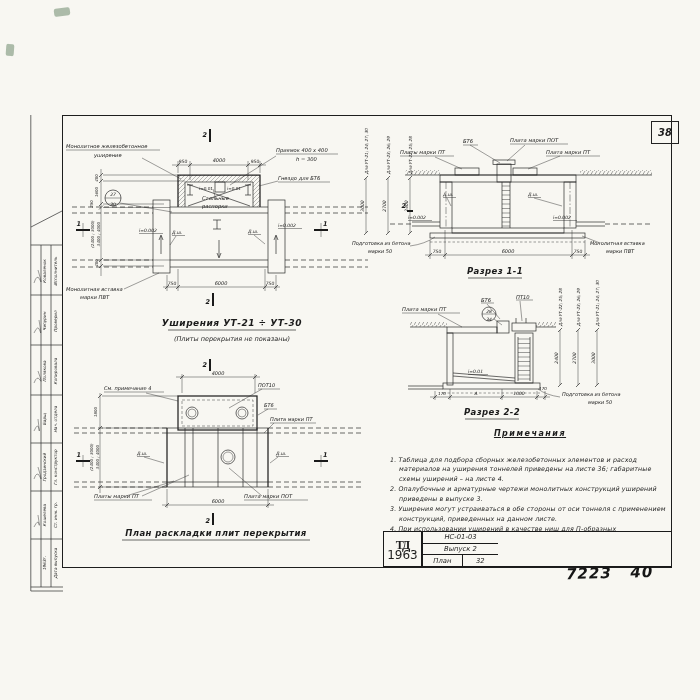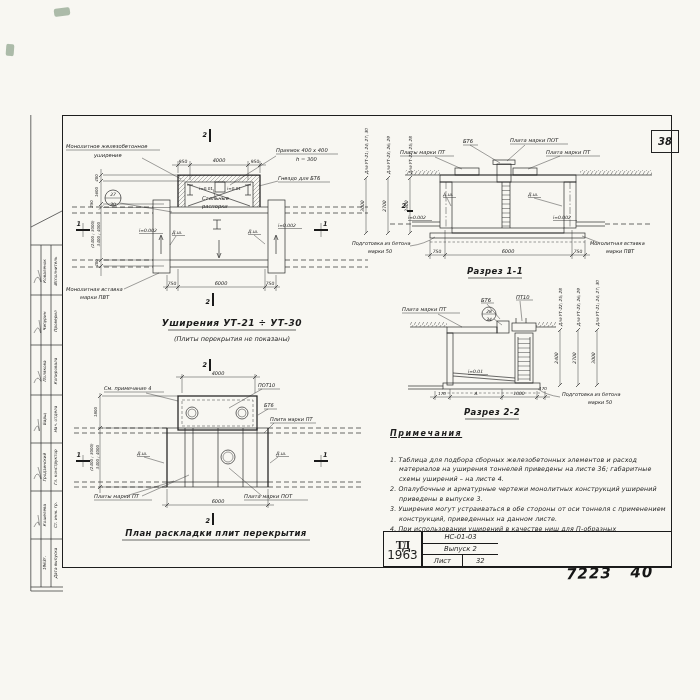--- a/index.html
+++ b/index.html
@@ -16,25 +16,25 @@
   .d2{stroke-dasharray:2.5 2;}
   text{fill:#1b1b1b;font-family:"DejaVu Sans",sans-serif;font-style:italic;}
   .t4{font-size:4px;} .t42{font-size:4.2px;} .t45{font-size:4.5px;}
   .t5{font-size:5px;} .t52{font-size:5.2px;}
   .t6{font-size:6.5px;font-weight:bold;}
   .t85{font-size:8.5px;font-weight:bold;letter-spacing:.4px;}
   .t9{font-size:9px;font-weight:bold;letter-spacing:.5px;}
   .mid{text-anchor:middle;} .end{text-anchor:end;}
   .frame{position:absolute;left:62px;top:115px;width:610px;height:453px;
          border:1.8px solid #1e1e1e;box-sizing:border-box;}
-  .badge{position:absolute;left:651px;top:130px;width:28px;height:23px;border:1.4px solid #222;
+  .badge{position:absolute;left:651px;top:121px;width:28px;height:23px;border:1.4px solid #222;
          box-sizing:border-box;display:flex;align-items:center;justify-content:center;
          font:italic bold 10px "DejaVu Sans",sans-serif;}
   .notes{left:390px;top:429px;width:280px;}
-  .notes-title{font:italic bold 8px "DejaVu Sans",sans-serif;
+  .notes-title{text-align:center;font:italic bold 8px "DejaVu Sans",sans-serif;
                text-decoration:underline;letter-spacing:1.5px;margin-bottom:17px;}
   .note-item{font:italic 6.3px "DejaVu Sans",sans-serif;line-height:1.5;
              padding-left:9px;text-indent:-9px;margin-bottom:1px;letter-spacing:.15px;}
   .tblock{left:383px;top:531px;width:289px;height:36px;border:1.6px solid #1a1a1a;
           box-sizing:border-box;display:flex;background:#f8f7f2;}
   .tb-logo{width:38px;border-right:1.6px solid #1a1a1a;box-sizing:border-box;
            display:flex;flex-direction:column;align-items:center;justify-content:center;}
   .tb-logo .td{font-family:Liberation Serif, serif;font-weight:bold;font-size:12px;
                letter-spacing:-1px;line-height:12px;}
   .tb-logo .yr{font-size:12px;line-height:8px;}
@@ -356,21 +356,21 @@
 
   <div class="panel tblock">
     <div class="tb-logo">
       <div class="td">ТД</div>
       <div class="yr">1963</div>
     </div>
     <div class="tb-right">
       <div class="tb-row">НС-01-03</div>
       <div class="tb-row">Выпуск 2</div>
       <div class="tb-row tb-split">
-        <div class="c1">Лист</div>
+        <div class="c1">План</div>
         <div class="c2">32</div>
       </div>
     </div>
   </div>
 
   <div class="panel hand">7223   40</div>
 
 </div>
 
 </body></html>

